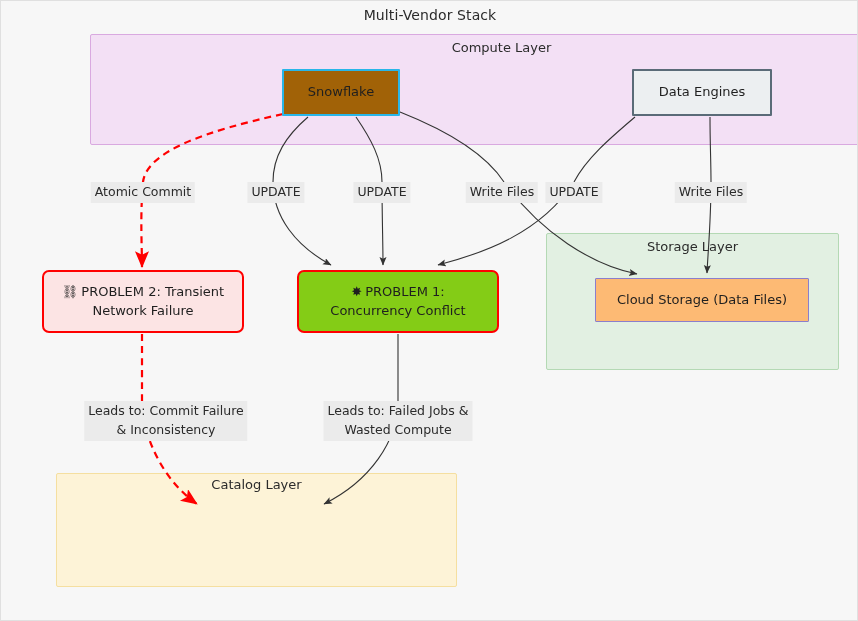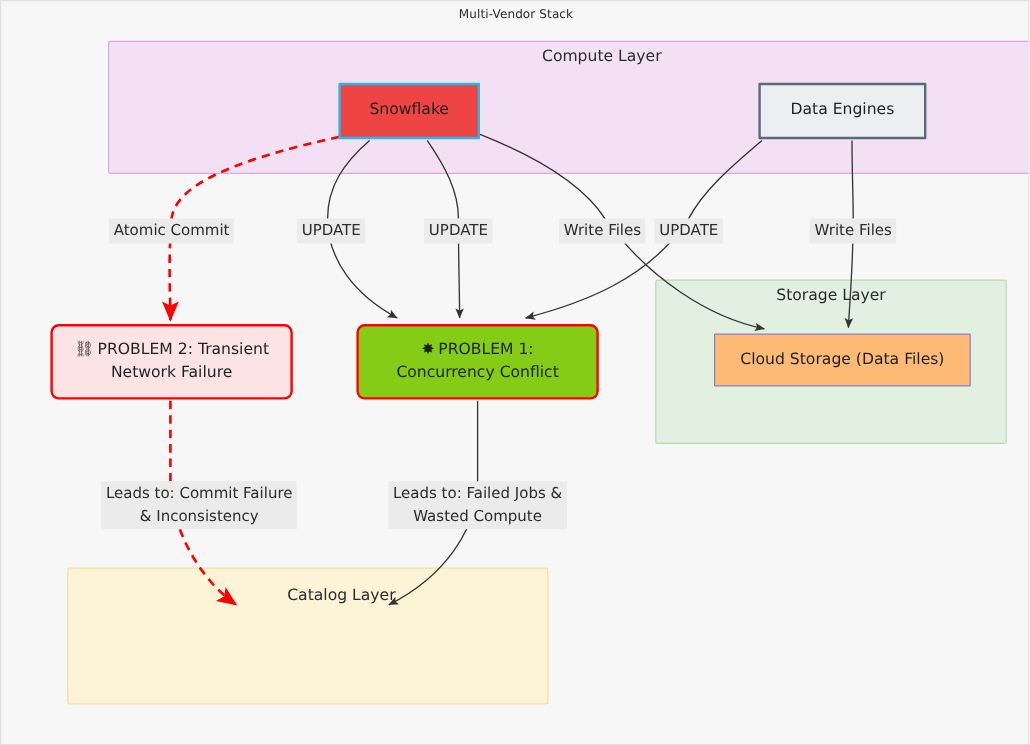--- a/index.html
+++ b/index.html
@@ -25,21 +25,21 @@
     pointer-events: none;
   }
 
   
   .diagram-title {
     position: absolute;
     left: 0;
     top: 6px;
     width: 858px;
     text-align: center;
-    font-size: 10px;
+    font-size: 14px;
     color: #2b2b2b;
     letter-spacing: 0.1px;
   }
 
   
   .subgraph {
     position: absolute;
     box-sizing: border-box;
     border-width: 1px;
     border-style: solid;
@@ -112,21 +112,21 @@
 
   <div class="diagram-title">Multi-Vendor Stack</div>
 
   <div class="subgraph" id="sg-compute" style="left: 89px; top: 33px; width: 823px; height: 111px; background: rgb(243, 224, 245); border-color: rgb(217, 169, 224);">
     <div class="subgraph-title" style="top: 5px;">Compute Layer</div>
   </div>
   <div class="subgraph" id="sg-storage" style="left: 545px; top: 232px; width: 293px; height: 137px; background: rgb(226, 240, 226); border-color: rgb(180, 217, 180);">
     <div class="subgraph-title" style="top: 5px;">Storage Layer</div>
   </div>
   <div class="subgraph" id="sg-catalog" style="left: 55px; top: 472px; width: 401px; height: 114px; background: rgb(253, 243, 215); border-color: rgb(245, 223, 160);">
-    <div class="subgraph-title" style="top: 15px; padding-left: 28px;">Catalog Layer</div>
+    <div class="subgraph-title" style="top: 3px;">Catalog Layer</div>
   </div>
 
   <svg id="edges" viewBox="0 0 858 621">
     <defs>
       <marker id="arrow-dark" markerWidth="9" markerHeight="9" refX="7.2" refY="3.2" orient="auto" markerUnits="strokeWidth">
         <path d="M0,0 L7.6,3.2 L0,6.4 L1.6,3.2 z" fill="#333333"></path>
       </marker>
       <marker id="arrow-red" markerWidth="9" markerHeight="9" refX="7.2" refY="3.2" orient="auto" markerUnits="strokeWidth">
         <path d="M0,0 L7.6,3.2 L0,6.4 L1.6,3.2 z" fill="#ff0000"></path>
       </marker>
@@ -142,21 +142,21 @@
 
     <path d="M 634,116 C 608,138 585,158 573,181 C 540,232 483,252 437,264" fill="none" stroke="#333333" stroke-width="1.1" marker-end="url(#arrow-dark)"></path>
 
     <path d="M 709,116 C 709,142 710,162 710,181 C 710,220 707,250 706,272" fill="none" stroke="#333333" stroke-width="1.1" marker-end="url(#arrow-dark)"></path>
 
     <path d="M 141,333 C 141,362 141,382 141,400 C 141,432 160,478 196,503" fill="none" stroke="#ff0000" stroke-width="2.2" stroke-dasharray="7,5" marker-end="url(#arrow-red)"></path>
 
     <path d="M 397,333 C 397,362 397,382 397,400 C 397,440 369,480 323,503" fill="none" stroke="#333333" stroke-width="1.1" marker-end="url(#arrow-dark)"></path>
   </svg>
 
-  <div class="node node-compute" id="node-snowflake" style="left: 281px; top: 68px; width: 118px; height: 47px; background: #ef4444; border-color: rgb(41, 182, 232);">
+  <div class="node node-compute" id="node-snowflake" style="left: 281px; top: 68px; width: 118px; height: 47px; background: #a16207; border-color: rgb(41, 182, 232);">
     <span class="node-text">Snowflake</span>
   </div>
 
   <div class="node node-compute" id="node-other-engines" style="left: 631px; top: 68px; width: 140px; height: 47px; background: rgb(236, 239, 241); border-color: rgb(90, 107, 120);">
     <span class="node-text">Data Engines</span>
   </div>
 
   <div class="node node-problem" id="node-problem-2" style="left: 41px; top: 269px; width: 202px; height: 63px; background: rgb(252, 228, 228); border-color: rgb(255, 0, 0);">
     <span class="node-text">
       <span class="prob-icon">⛓</span><span style="white-space: pre-line;">PROBLEM 2: Transient

